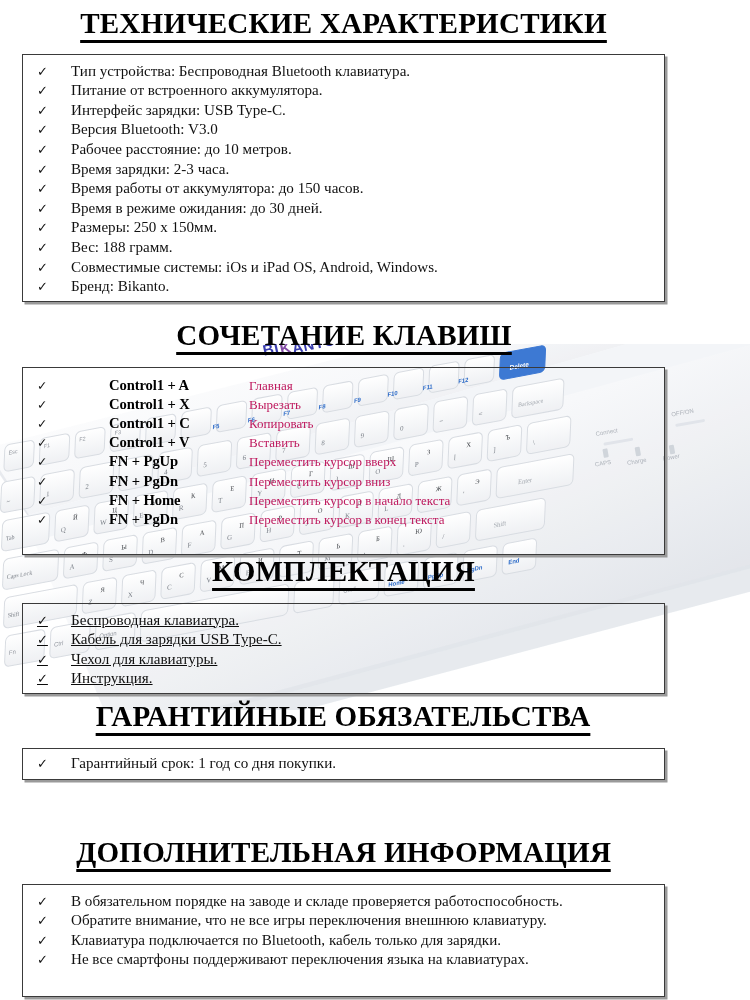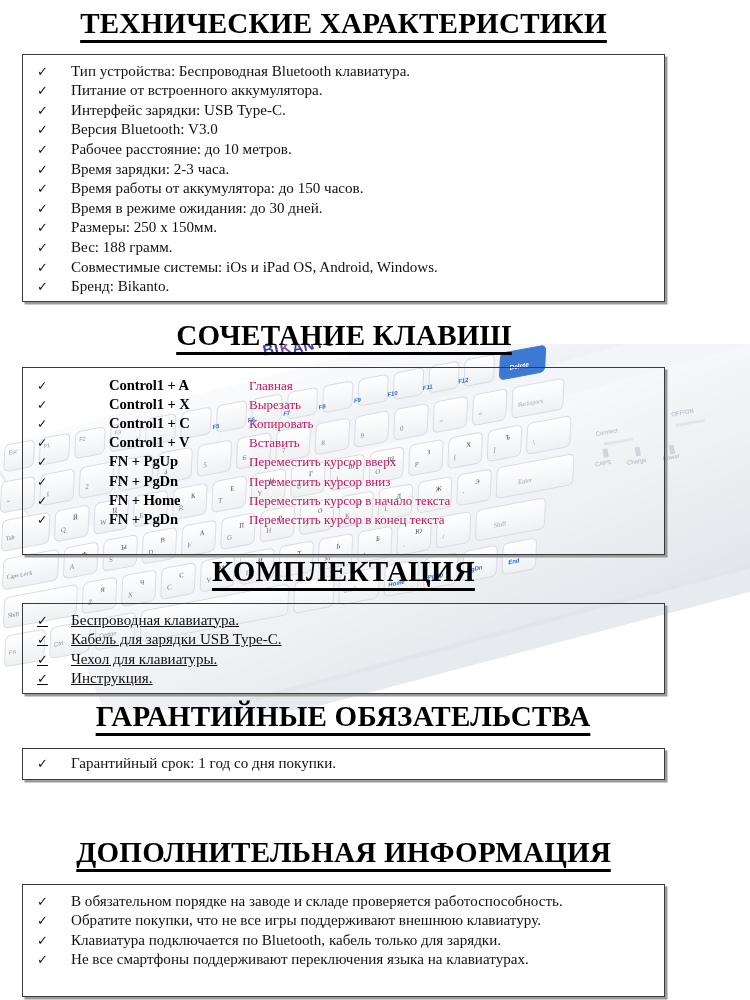--- a/index.html
+++ b/index.html
@@ -602,21 +602,21 @@
       <span class="ul">ДОПОЛНИТЕЛЬНАЯ ИНФОРМАЦИЯ</span>
     </h1>
     <div class="box opaque" style="margin-top:12px; height:113px;">
       <ul class="spec-list tight">
         <li>
             <span class="check">✓</span>
             <span class="txt" style="max-width:560px;">В обязательном порядке на заводе и складе проверяется работоспособность.</span>
           </li>
         <li>
             <span class="check">✓</span>
-            <span class="txt">Обратите покупки, что не все игры поддерживают внешнюю клавиатуру.</span>
+            <span class="txt">Обратите внимание, что не все игры переключения внешнюю клавиатуру.</span>
           </li>
         <li>
             <span class="check">✓</span>
             <span class="txt">Клавиатура подключается по Bluetooth, кабель только для зарядки.</span>
           </li>
         <li>
             <span class="check">✓</span>
             <span class="txt">Не все смартфоны поддерживают переключения языка на клавиатурах.</span>
           </li>
       </ul>

